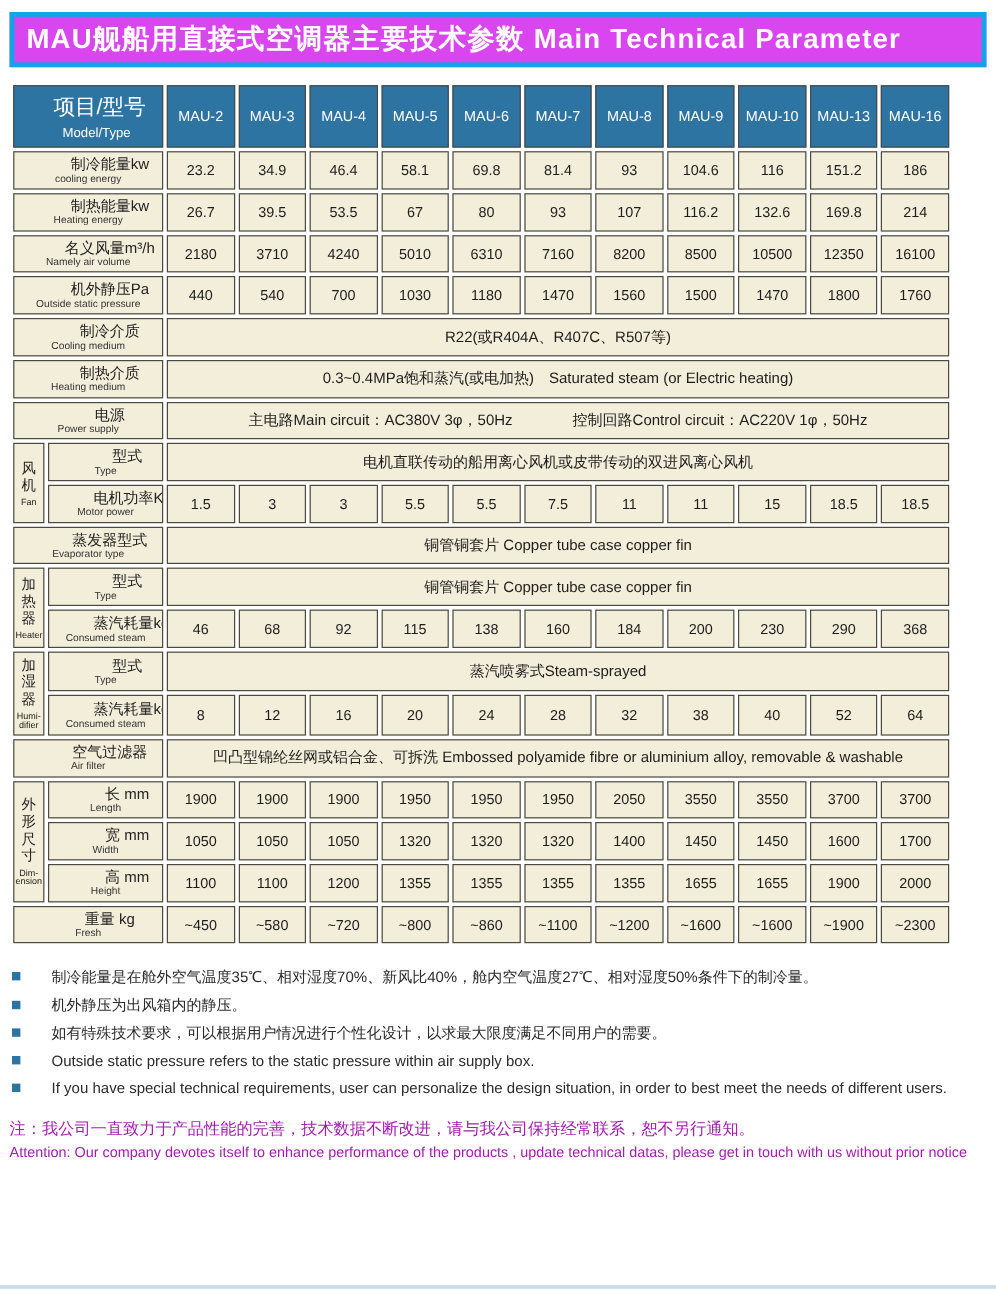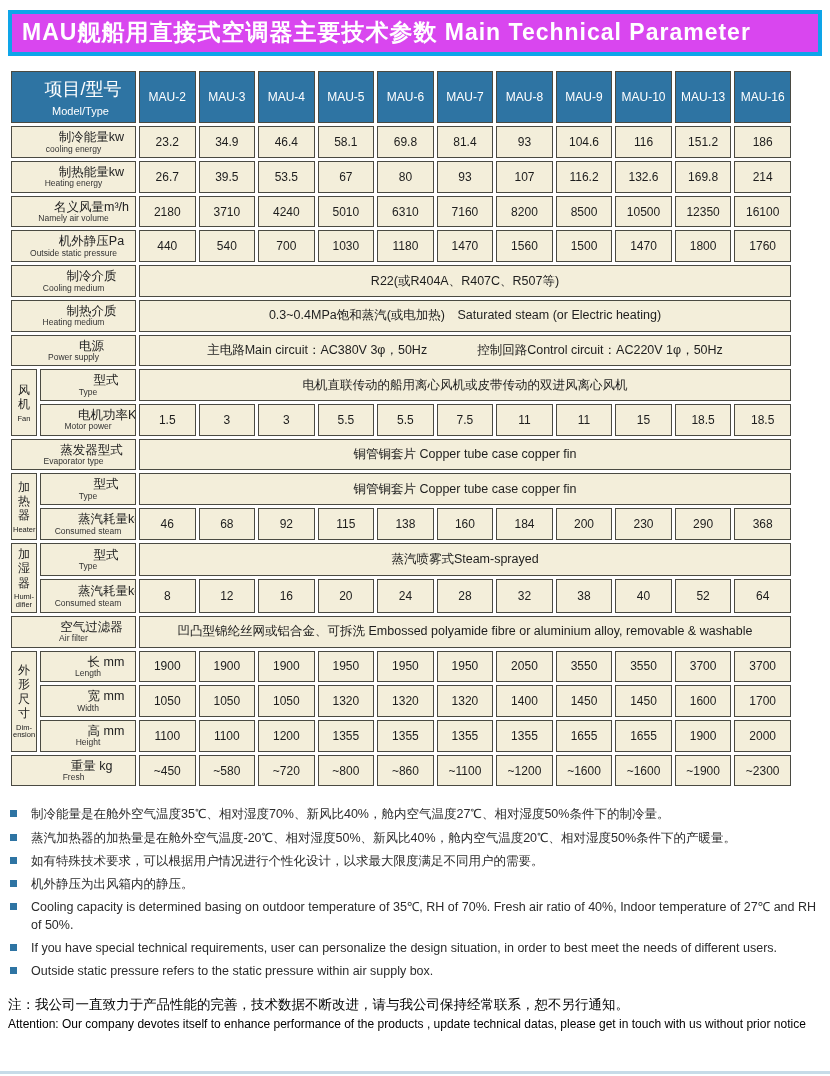--- a/index.html
+++ b/index.html
@@ -62,34 +62,34 @@
   .grp-en { font-size: 7.5px; line-height: 1.05; white-space: pre-line; margin-top: 3px; }
 
   td.value-cell { font-size: 12px; height: 31px; color:#1d1d1d; }
   td.span-cell  { font-size: 12.5px; height: 31px; color:#1d1d1d; padding: 4px 6px; }
 
   .notes { margin: 16px 4px 0 2px; padding: 0; }
   .notes li {
     list-style: none;
     display: flex;
     align-items: flex-start;
-    gap: 14px;
+    gap: 26px;
     font-size: 12.5px;
     line-height: 1.45;
     margin-bottom: 5px;
     color: #2b2b2b;
   }
   .notes .bullet {
     flex: none;
     width: 7px; height: 7px;
     background: #2e74a3;
     margin-top: 5px;
   }
 
-  .footer { margin-top: 16px; color: #000000; }
+  .footer { margin-top: 16px; color: #a21caf; }
   .footer-zh { font-size: 13.5px; margin-bottom: 3px; }
   .footer-en { font-size: 12px; }
 
   .bottom-line {
     position: absolute;
     left: 0; bottom: 2px;
     width: 100%; height: 3px;
     background: #b9d2e2;
     opacity: .8;
   }
@@ -409,42 +409,34 @@
       </tbody>
   </table>
 
   <ul class="notes">
       <li>
         <span class="bullet"></span>
         <span>制冷能量是在舱外空气温度35℃、相对湿度70%、新风比40%，舱内空气温度27℃、相对湿度50%条件下的制冷量。</span>
       </li>
       <li>
         <span class="bullet"></span>
-        <span>蒸汽加热器的加热量是在舱外空气温度-20℃、相对湿度50%、新风比40%，舱内空气温度20℃、相对湿度50%条件下的产暖量。</span>
+        <span>机外静压为出风箱内的静压。</span>
       </li>
       <li>
         <span class="bullet"></span>
         <span>如有特殊技术要求，可以根据用户情况进行个性化设计，以求最大限度满足不同用户的需要。</span>
       </li>
       <li>
         <span class="bullet"></span>
-        <span>机外静压为出风箱内的静压。</span>
-      </li>
-      <li>
-        <span class="bullet"></span>
-        <span>Cooling capacity is determined basing on outdoor temperature of 35℃, RH of 70%. Fresh air ratio of 40%, Indoor temperature of 27℃ and RH of 50%.</span>
+        <span>Outside static pressure refers to the static pressure within air supply box.</span>
       </li>
       <li>
         <span class="bullet"></span>
         <span>If you have special technical requirements, user can personalize the design situation, in order to best meet the needs of different users.</span>
       </li>
-      <li>
-        <span class="bullet"></span>
-        <span>Outside static pressure refers to the static pressure within air supply box.</span>
-      </li>
     </ul>
 
   <div class="footer">
     <div class="footer-zh">注：我公司一直致力于产品性能的完善，技术数据不断改进，请与我公司保持经常联系，恕不另行通知。</div>
     <div class="footer-en">Attention: Our company devotes itself to enhance performance of the products , update technical datas, please get in touch with us without prior notice</div>
   </div>
 
 </div>
 
 <div class="bottom-line"></div>

